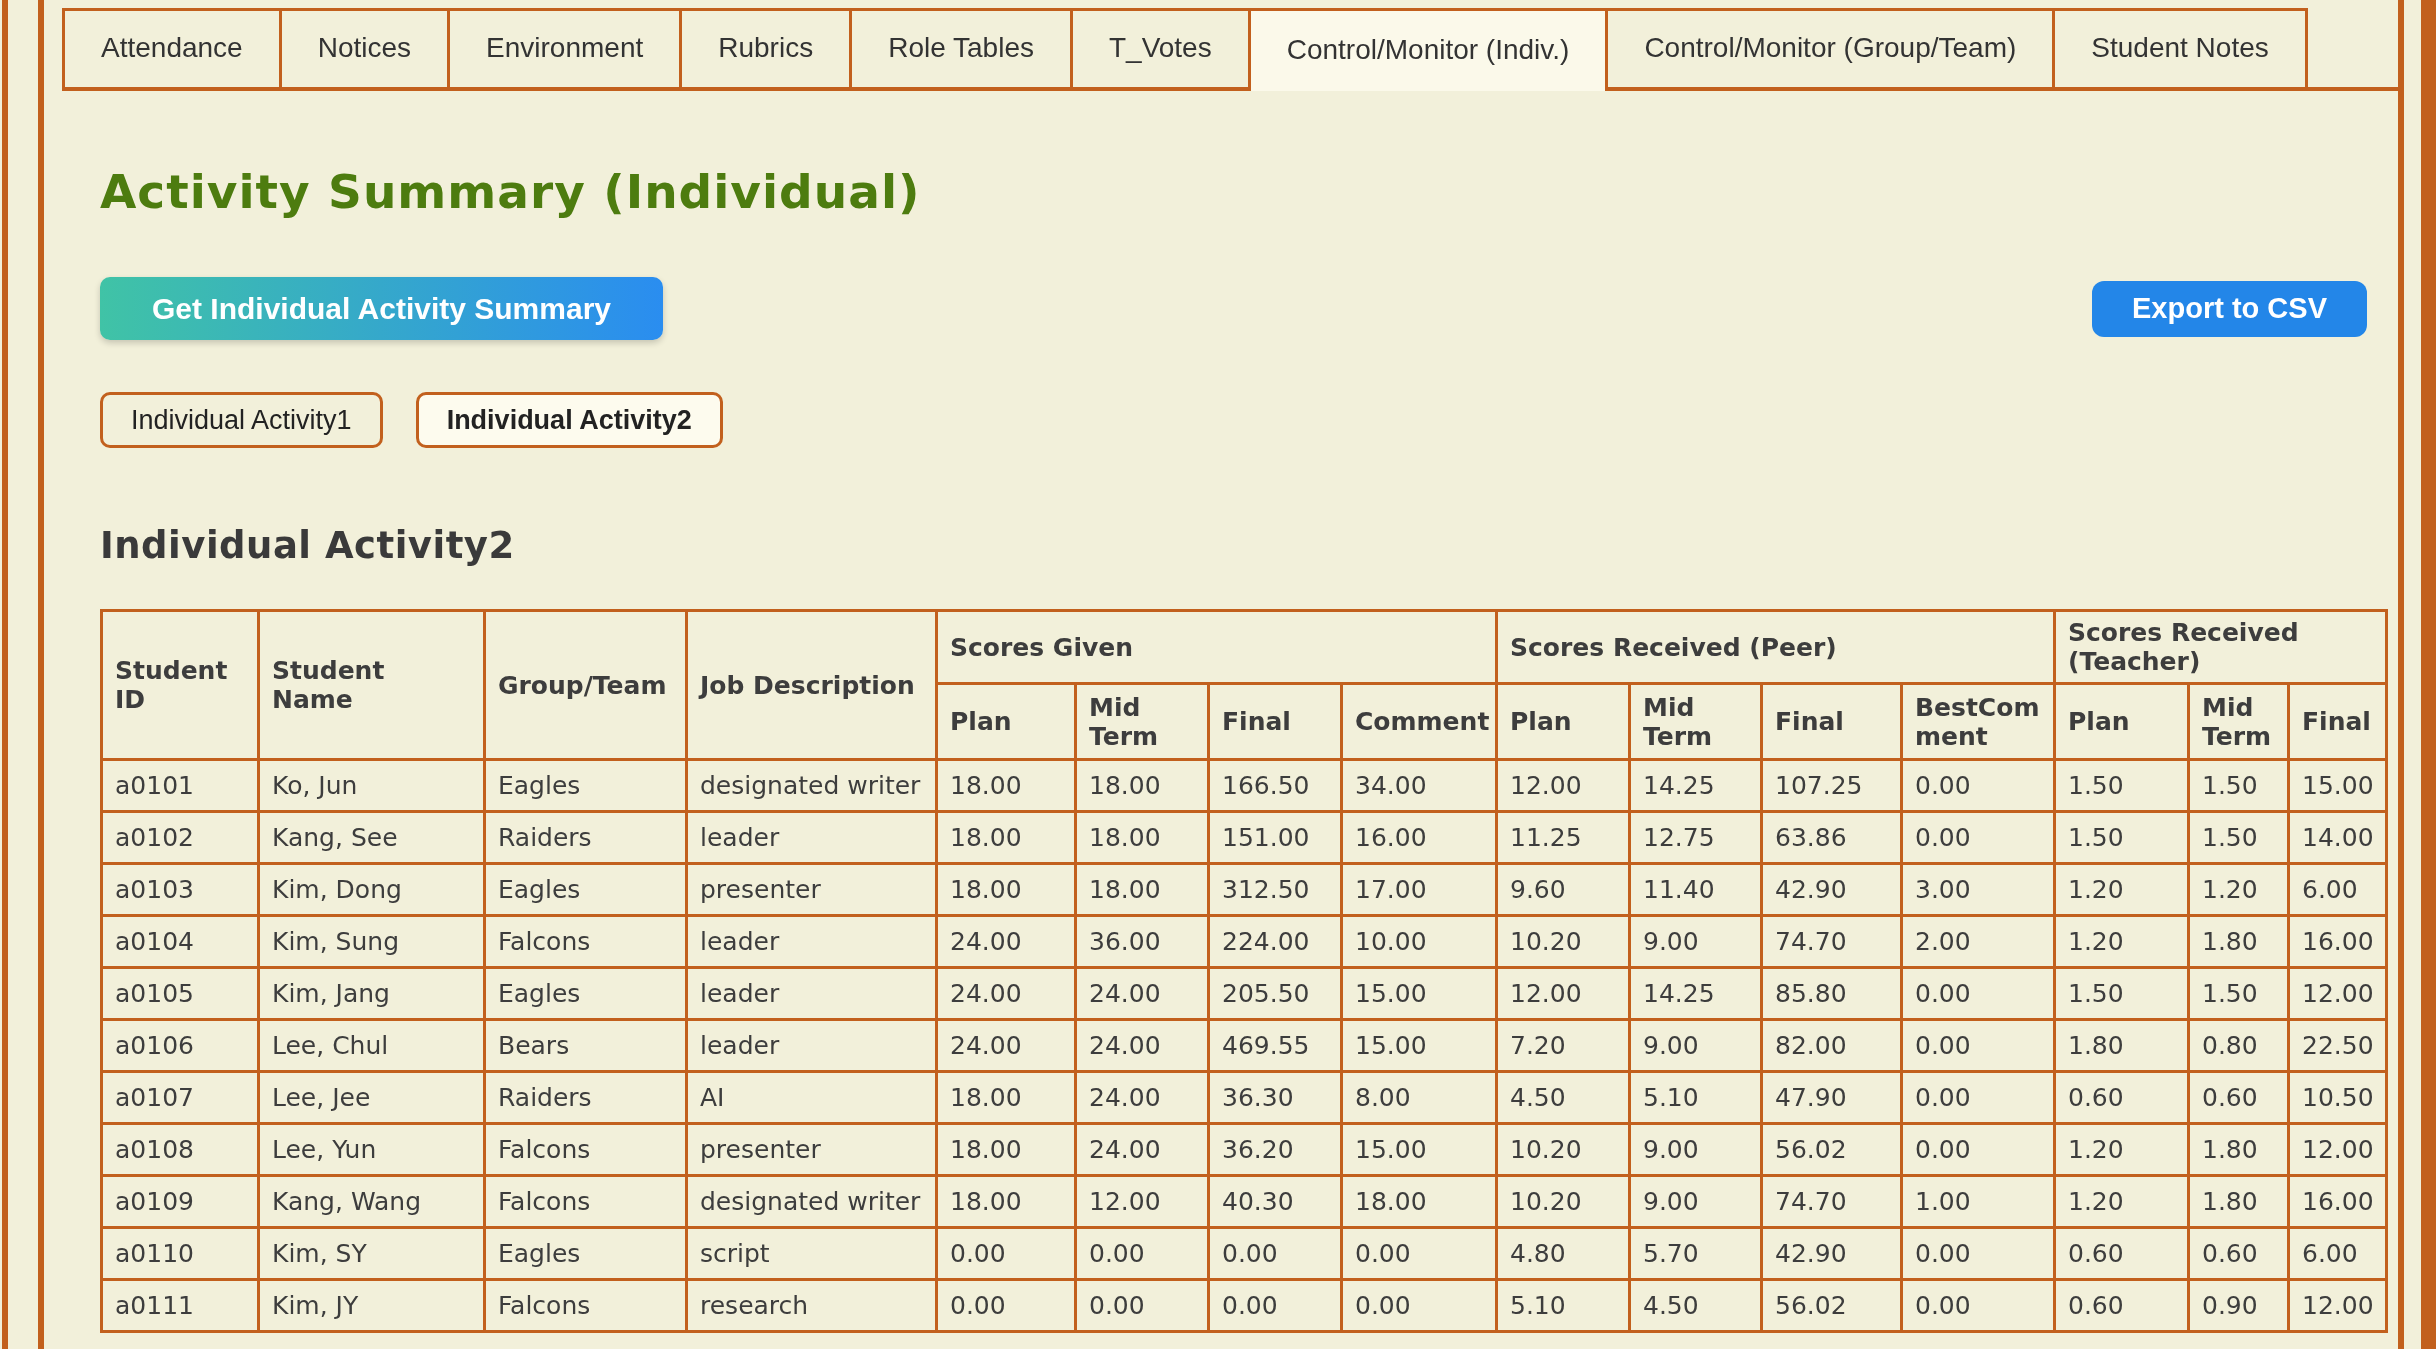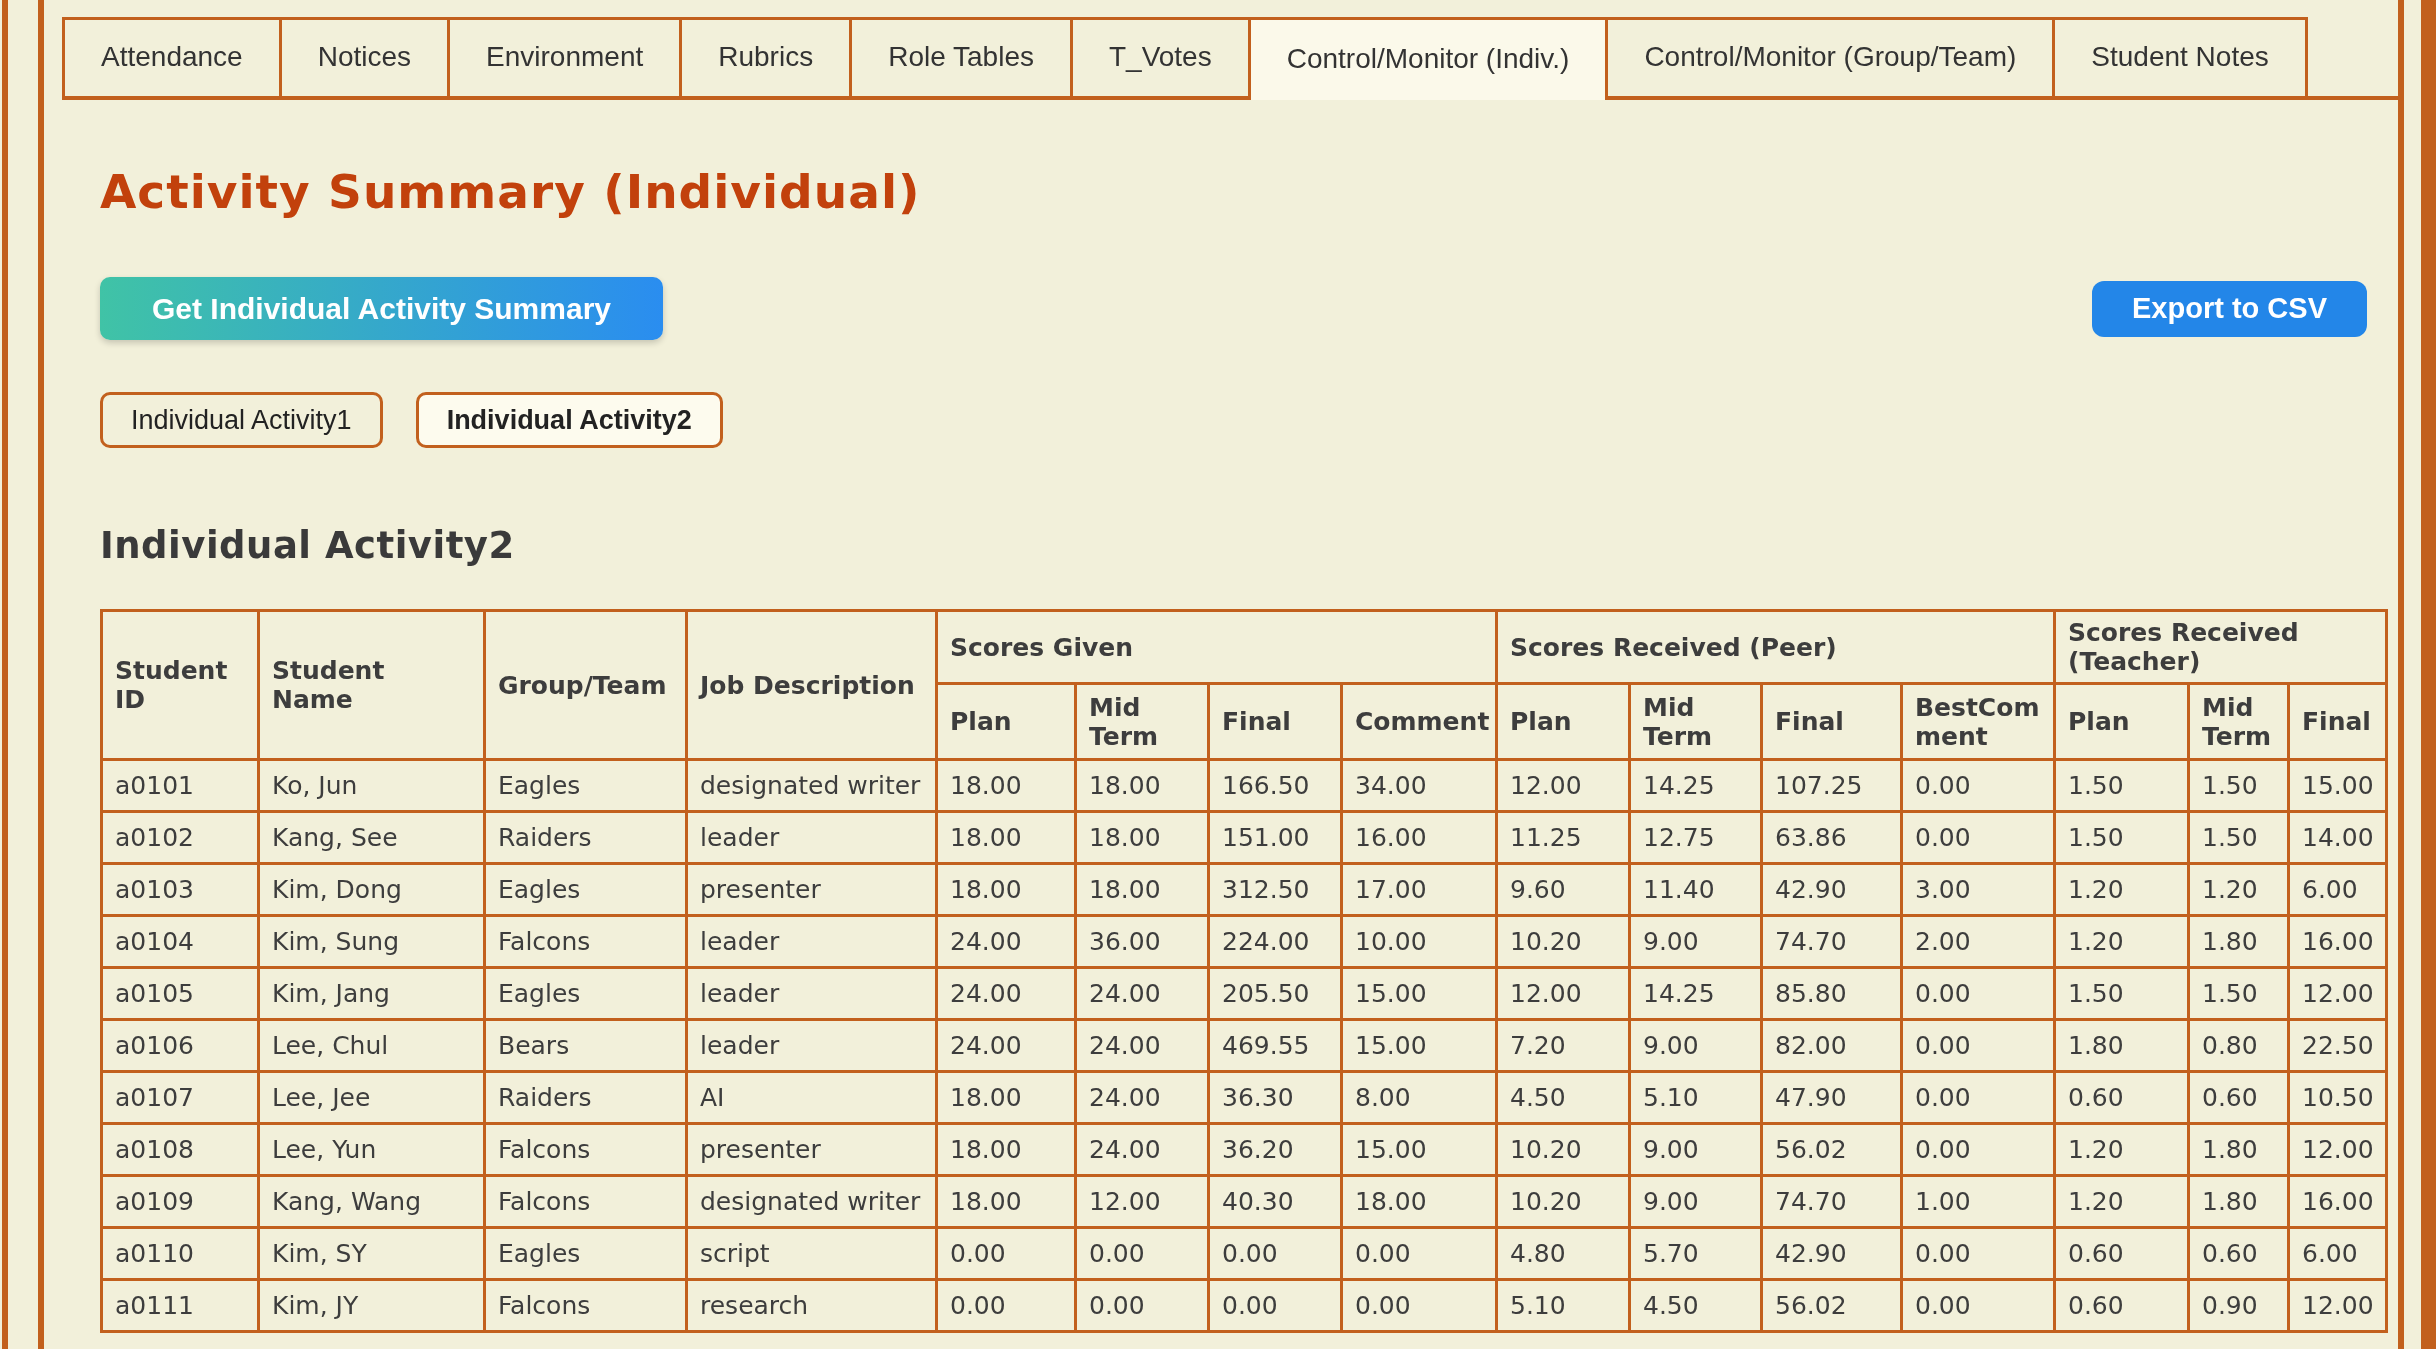--- a/index.html
+++ b/index.html
@@ -19,21 +19,21 @@
   }
   
   .stripe{position:absolute;top:-10px;bottom:-10px;background:var(--border);z-index:0;}
   .s-l1{left:2px;width:6px;}
   .s-l2{left:38px;width:6px;}
   .s-r1{left:2398px;width:6px;}
   .s-r2{left:2421px;width:15px;}
 
   
   .tabstrip{
-    position:absolute;left:62px;top:17px;width:2336px;height:83px;
+    position:absolute;left:62px;top:8px;width:2336px;height:83px;
     display:flex;align-items:flex-end;
     border-bottom:4px solid var(--border);
     z-index:3;
   }
   .tab{
     height:79px;line-height:74px;
     padding:0 36px;
     background:var(--bg);
     border:3px solid var(--border);
     border-bottom:none;
@@ -50,21 +50,21 @@
     z-index:4;
   }
 
   
   .content{
     position:absolute;left:100px;top:92px;width:2267px;z-index:2;
   }
   h1.title{
     margin-top:72px;
     font-family:"DejaVu Sans",sans-serif;
-    font-size:47px;font-weight:bold;color:#c2410c;
+    font-size:47px;font-weight:bold;color:#4d7c0f;
     letter-spacing:1px;
   }
   .btnrow{margin-top:58px;display:flex;align-items:center;}
   .btn{
     border:none;border-radius:10px;
     color:#ffffff;font-weight:bold;font-size:30px;
     font-family:"Liberation Sans",sans-serif;
     height:63px;padding:0 52px;
     cursor:pointer;
     box-shadow:0 3px 6px rgba(0,0,0,0.18);

